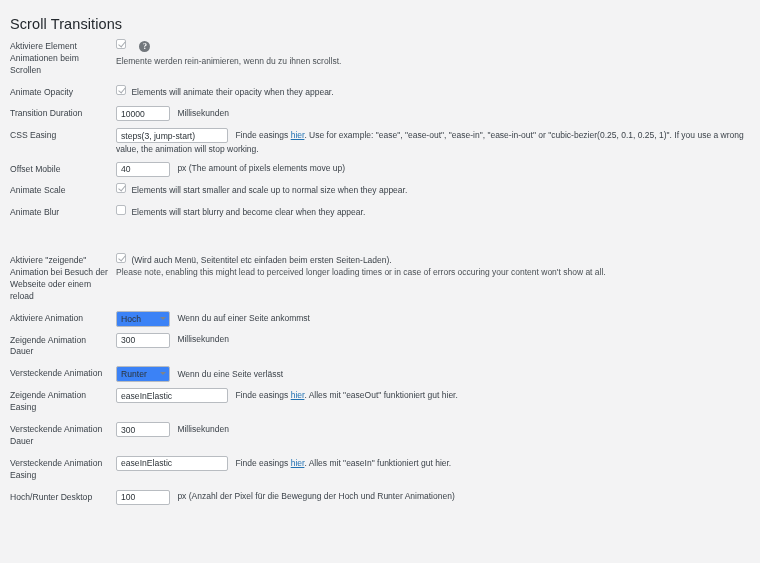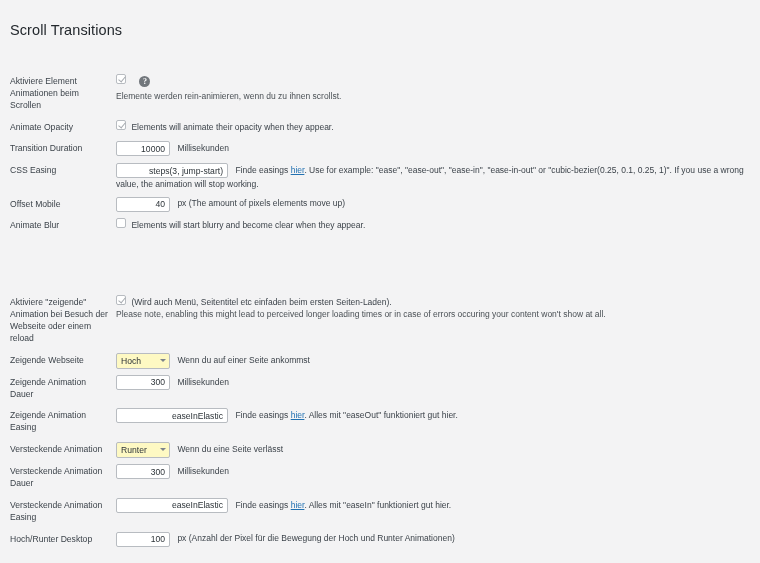--- a/index.html
+++ b/index.html
@@ -4,32 +4,32 @@
 <style>
   * { box-sizing: border-box; }
   html, body {
     margin: 0; padding: 0;
     width: 760px; height: 563px;
     background: #f3f3f4;
     font-family: "Liberation Sans", sans-serif;
     color: #32373c;
     overflow: hidden;
   }
-  .page { width: 760px; height: 563px; position: relative; padding: 16px 8px; }
+  .page { width: 760px; height: 563px; position: relative; padding: 10px 8px; }
 
   h2.section-title {
     font-size: 14.5px;
     font-weight: 400;
     color: #23282d;
     margin: 0;
     padding: 6px 0 4px 2px;
     letter-spacing: .1px;
   }
 
-  table.form-table { width: 100%; border-collapse: collapse; margin-top: 29px; }
+  table.form-table { width: 100%; border-collapse: collapse; }
   table.form-table tr { vertical-align: top; }
 
   th.lbl {
     width: 108px;
     text-align: left;
     font-size: 8.6px;
     font-weight: 400;
     color: #3c434a;
     line-height: 1.38;
     padding: 5px 6px 5px 2px;
@@ -46,40 +46,39 @@
     font-family: "Liberation Sans", sans-serif;
     font-size: 8.6px;
     color: #2c3338;
     background: #fff;
     border: 1px solid #b8bcc1;
     border-radius: 2px;
     height: 15px;
     padding: 0 4px;
     vertical-align: middle;
     outline: none;
-    text-align: right;
   }
   input.w-small { width: 54px; }
   input.w-med   { width: 54px; }
   input.w-wide  { width: 112px; }
 
   
   .sel-wrap {
     display: inline-block;
     position: relative;
     vertical-align: middle;
   }
   select.sel {
     appearance: none;
     -webkit-appearance: none;
     -moz-appearance: none;
     font-family: "Liberation Sans", sans-serif;
     font-size: 8.6px;
     color: #2c3338;
-    background: #fef9c3;
+    background: #3b82f6;
     border: 1px solid #b8bcc1;
     border-radius: 2px;
     height: 16px;
     width: 54px;
     padding: 0 14px 0 4px;
     outline: none;
   }
   .sel-chev {
     position: absolute;
     right: 4px; top: 50%;
@@ -186,20 +185,27 @@
 
 
       <tr>
         <th class="lbl">Offset Mobile</th>
         <td class="fld">
           <input type="text" class="txt w-small" value="40" style="">
           <span class="suffix">px (The amount of pixels elements move up)</span>
         </td>
       </tr>
 
+      <tr>
+        <th class="lbl">Animate Scale</th>
+        <td class="fld">
+          <input type="checkbox" class="cb" checked="" style="">
+          <span class="inline-txt">Elements will start smaller and scale up to normal size when they appear.</span>
+        </td>
+      </tr>
 
 
       <tr>
         <th class="lbl">Animate Blur</th>
         <td class="fld">
           <input type="checkbox" class="cb" style="">
           <span class="inline-txt">Elements will start blurry and become clear when they appear.</span>
         </td>
       </tr>
     </tbody>
@@ -213,62 +219,62 @@
       <tr>
         <th class="lbl">Aktiviere "zeigende" Animation bei Besuch der Webseite oder einem reload</th>
         <td class="fld">
           <input type="checkbox" class="cb" checked="" style="">
           <span class="inline-txt">(Wird auch Menü, Seitentitel etc einfaden beim ersten Seiten-Laden).</span>
           <span class="desc2">Please note, enabling this might lead to perceived longer loading times or in case of errors occuring your content won't show at all.</span>
         </td>
       </tr>
 
       <tr>
-        <th class="lbl">Zeigende Webseite</th>
+        <th class="lbl">Aktiviere Animation</th>
         <td class="fld">
           <span class="sel-wrap">
             <select class="sel">
               <option>Hoch</option>
             </select>
             <span class="sel-chev"></span>
           </span>
           <span class="suffix">Wenn du auf einer Seite ankommst</span>
         </td>
       </tr>
 
       <tr>
         <th class="lbl">Zeigende Animation Dauer</th>
         <td class="fld">
           <input type="text" class="txt w-small" value="300" style="">
           <span class="suffix">Millisekunden</span>
         </td>
       </tr>
 
       <tr>
-        <th class="lbl">Zeigende Animation Easing</th>
-        <td class="fld">
-          <input type="text" class="txt w-wide" value="easeInElastic" style="">
-          <span class="suffix"><span>Finde easings </span><a href="#" class="hier">hier</a><span>. Alles mit "easeOut" funktioniert gut hier.</span></span>
-        </td>
-      </tr>
-
-      <tr>
         <th class="lbl">Versteckende Animation</th>
         <td class="fld">
           <span class="sel-wrap">
             <select class="sel">
               <option>Runter</option>
             </select>
             <span class="sel-chev"></span>
           </span>
           <span class="suffix">Wenn du eine Seite verlässt</span>
         </td>
       </tr>
 
       <tr>
+        <th class="lbl">Zeigende Animation Easing</th>
+        <td class="fld">
+          <input type="text" class="txt w-wide" value="easeInElastic" style="">
+          <span class="suffix"><span>Finde easings </span><a href="#" class="hier">hier</a><span>. Alles mit "easeOut" funktioniert gut hier.</span></span>
+        </td>
+      </tr>
+
+      <tr>
         <th class="lbl">Versteckende Animation Dauer</th>
         <td class="fld">
           <input type="text" class="txt w-small" value="300" style="">
           <span class="suffix">Millisekunden</span>
         </td>
       </tr>
 
       <tr>
         <th class="lbl">Versteckende Animation Easing</th>
         <td class="fld">

